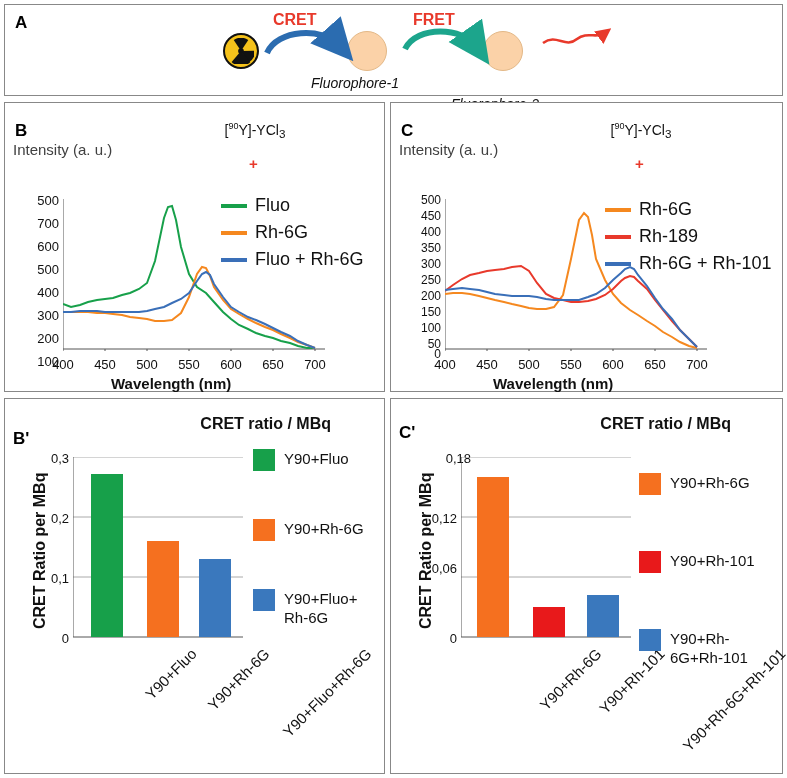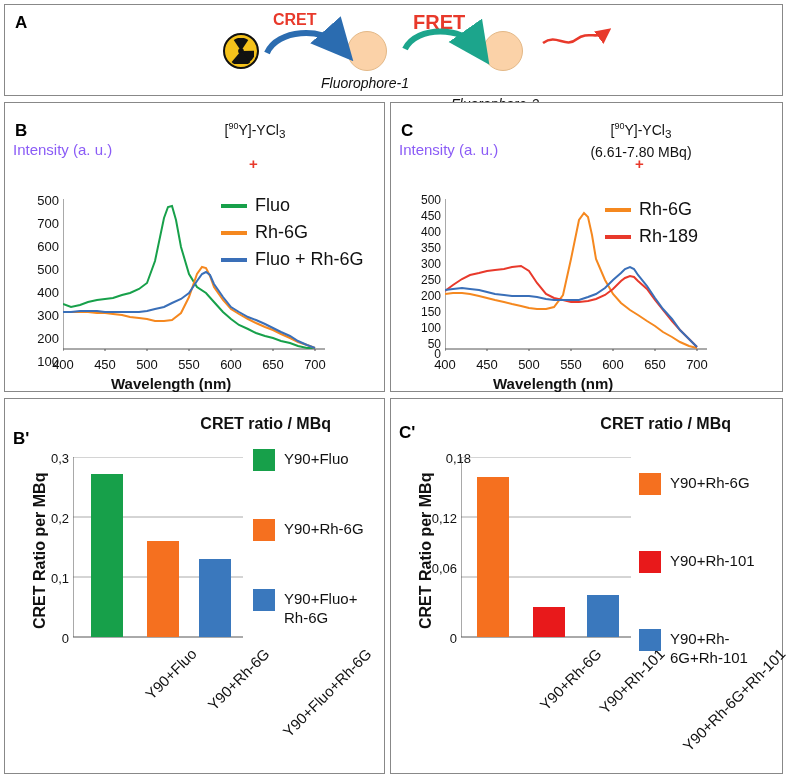--- a/index.html
+++ b/index.html
@@ -9,28 +9,28 @@
 
   
   #panelA{left:4px;top:4px;width:779px;height:92px;}
   #panelA .radio-src{position:absolute;left:218px;top:28px;width:36px;height:36px;border-radius:50%;
      background:#f5c21b;border:2px solid #111;box-sizing:border-box;}
   #panelA .radio-src .tre{position:absolute;left:50%;top:50%;width:26px;height:26px;margin-left:-13px;margin-top:-13px;}
   #panelA .fl1{position:absolute;left:342px;top:26px;width:40px;height:40px;border-radius:50%;background:#fbd2a8;border:1px solid #e3b887;box-sizing:border-box;}
   #panelA .fl2{position:absolute;left:478px;top:26px;width:40px;height:40px;border-radius:50%;background:#fbd2a8;border:1px solid #e3b887;box-sizing:border-box;}
   #panelA .cap{position:absolute;font-style:italic;font-size:14px;color:#111;white-space:nowrap;}
   #panelA .cret{position:absolute;left:268px;top:6px;color:#e8392b;font-weight:bold;font-size:16px;}
-  #panelA .fret{position:absolute;left:408px;top:6px;color:#e8392b;font-weight:bold;font-size:20px;}
+  #panelA .fret{position:absolute;left:408px;top:6px;color:#e8392b;font-weight:bold;font-size:16px;}
   #panelA svg{position:absolute;left:0;top:0;}
 
   
   #panelB{left:4px;top:102px;width:381px;height:290px;}
   #panelC{left:390px;top:102px;width:393px;height:290px;}
   .hdr-title{position:absolute;text-align:center;font-size:14px;line-height:18px;color:#111;}
-  .yaxis-label{position:absolute;font-size:15px;color:#8b5cf6;white-space:nowrap;}
+  .yaxis-label{position:absolute;font-size:15px;color:#404040;white-space:nowrap;}
   .xaxis-label{position:absolute;font-size:15px;font-weight:bold;color:#111;white-space:nowrap;}
   .plus{position:absolute;color:#e8392b;font-weight:bold;font-size:15px;}
   .legend{position:absolute;}
   .legend .row{display:flex;align-items:center;margin-bottom:6px;}
   .legend .swatch{width:26px;height:4px;margin-right:8px;}
   .legend .txt{font-size:18px;color:#111;white-space:nowrap;}
 
   
   #panelBp{left:4px;top:398px;width:381px;height:376px;}
   #panelCp{left:390px;top:398px;width:393px;height:376px;}
@@ -59,21 +59,21 @@
       <path d="M50 50 L14 92 A50 50 0 0 0 86 92 Z" fill="#111"></path>
     </svg>
   </div>
 
   <div class="fl1"></div>
   <div class="fl2"></div>
 
   <div class="cret">CRET</div>
   <div class="fret">FRET</div>
 
-  <div class="cap" style="left:306px;top:70px;margin-left:10px;">Fluorophore-1</div>
+  <div class="cap" style="left:306px;top:70px;">Fluorophore-1</div>
   <div class="cap" style="left:446px;top:70px;margin-top:21px;">Fluorophore-2</div>
 
   <svg width="779" height="92" viewBox="0 0 779 92">
     <defs>
       <marker id="mb" markerWidth="7" markerHeight="7" refX="3.4" refY="3.4" orient="auto">
         <path d="M0,0 L7,3.4 L0,6.8 z" fill="#2b6cb0"></path>
       </marker>
       <marker id="mg" markerWidth="7" markerHeight="7" refX="3.4" refY="3.4" orient="auto">
         <path d="M0,0 L7,3.4 L0,6.8 z" fill="#1ca58c"></path>
       </marker>
@@ -156,33 +156,36 @@
   <div class="tickval" style="left:212px;top:254px;width:28px;text-align:center;">600</div>
   <div class="tickval" style="left:254px;top:254px;width:28px;text-align:center;">650</div>
   <div class="tickval" style="left:296px;top:254px;width:28px;text-align:center;">700</div>
   <div class="xaxis-label" style="left:106px;top:272px;">Wavelength (nm)</div>
 </div>
 
 <div class="panel" id="panelC">
   <div class="plabel" style="left:10px;top:18px;">C</div>
   <div class="hdr-title" style="left:150px;top:14px;width:200px;">
     <div>[<sup>90</sup>Y]-YCl<sub>3</sub></div>
-    <div>(6.61-7.80 MBq)</div>
   </div>
   <div class="plus" style="left:244px;top:52px;">+</div>
   <div class="yaxis-label" style="left:8px;top:38px;">Intensity (a. u.)</div>
 
   <div class="legend" style="left:214px;top:96px;">
     <div class="row">
       <div class="swatch" style="background:#f5881f;"></div>
       <div class="txt">Rh-6G</div>
     </div>
     <div class="row">
       <div class="swatch" style="background:#e8392b;"></div>
       <div class="txt">Rh-189</div>
+    </div>
+    <div class="row">
+      <div class="swatch" style="background:#3a6fb8;"></div>
+      <div class="txt">Rh-6G + Rh-101</div>
     </div>
   </div>
 
   <div class="tickval sm" style="left:24px;top:90px;width:26px;">500</div>
   <div class="tickval sm" style="left:24px;top:106px;width:26px;">450</div>
   <div class="tickval sm" style="left:24px;top:122px;width:26px;">400</div>
   <div class="tickval sm" style="left:24px;top:138px;width:26px;">350</div>
   <div class="tickval sm" style="left:24px;top:154px;width:26px;">300</div>
   <div class="tickval sm" style="left:24px;top:170px;width:26px;">250</div>
   <div class="tickval sm" style="left:24px;top:186px;width:26px;">200</div>

